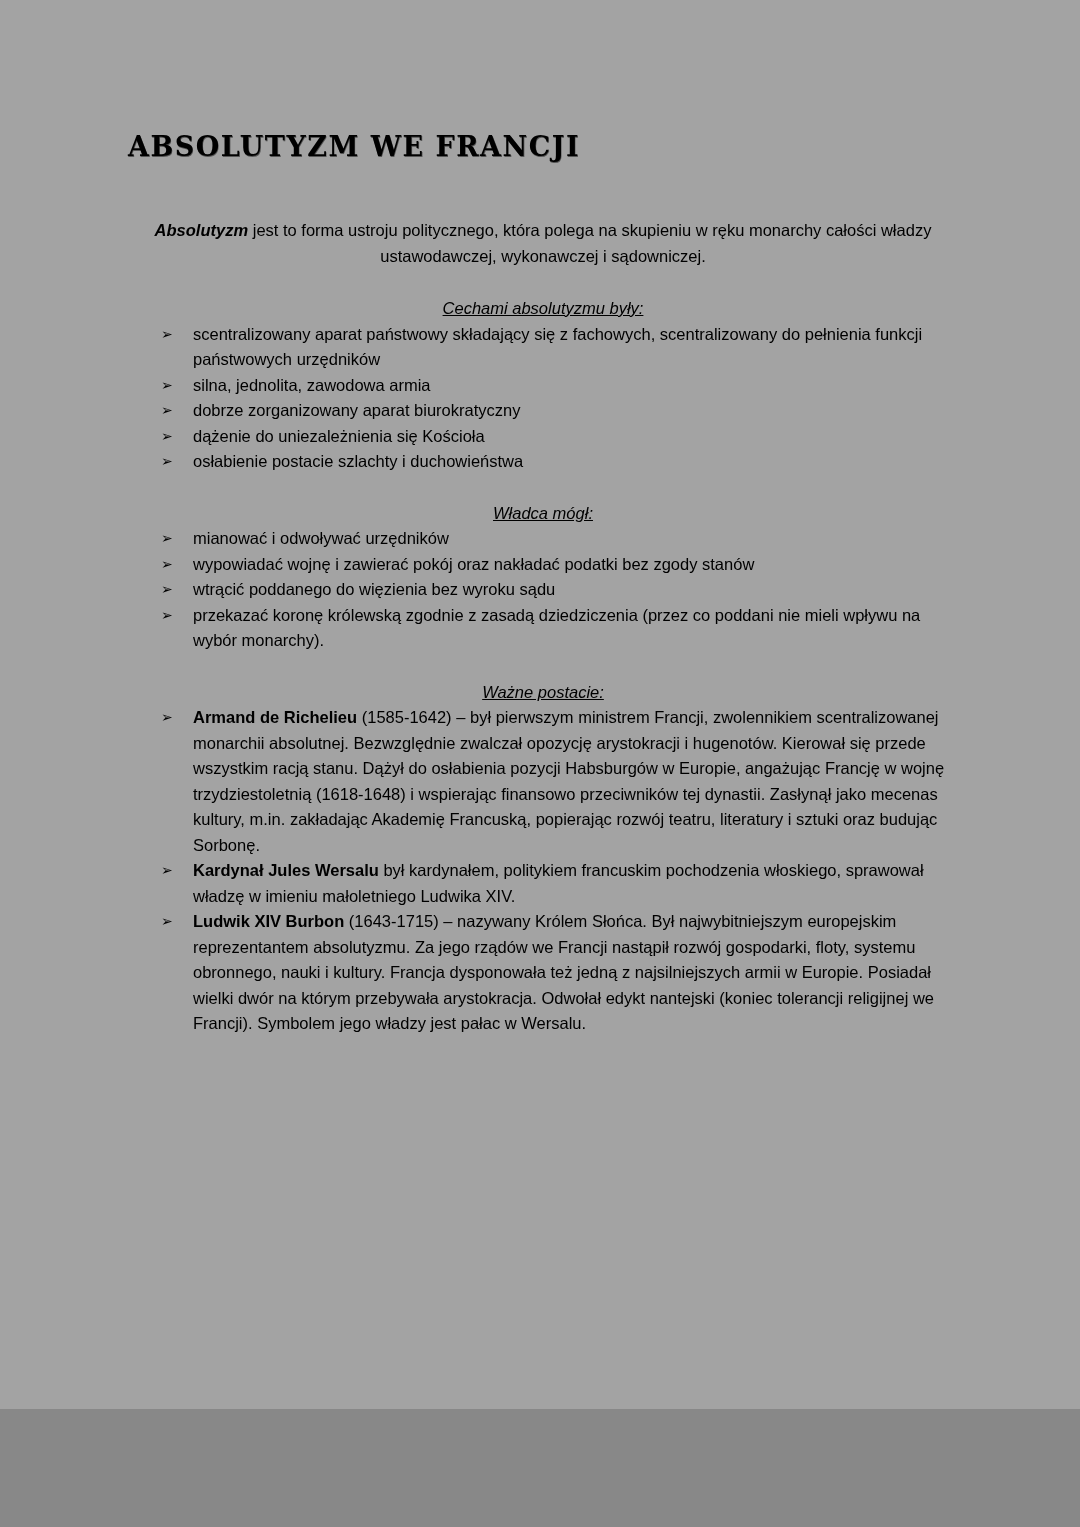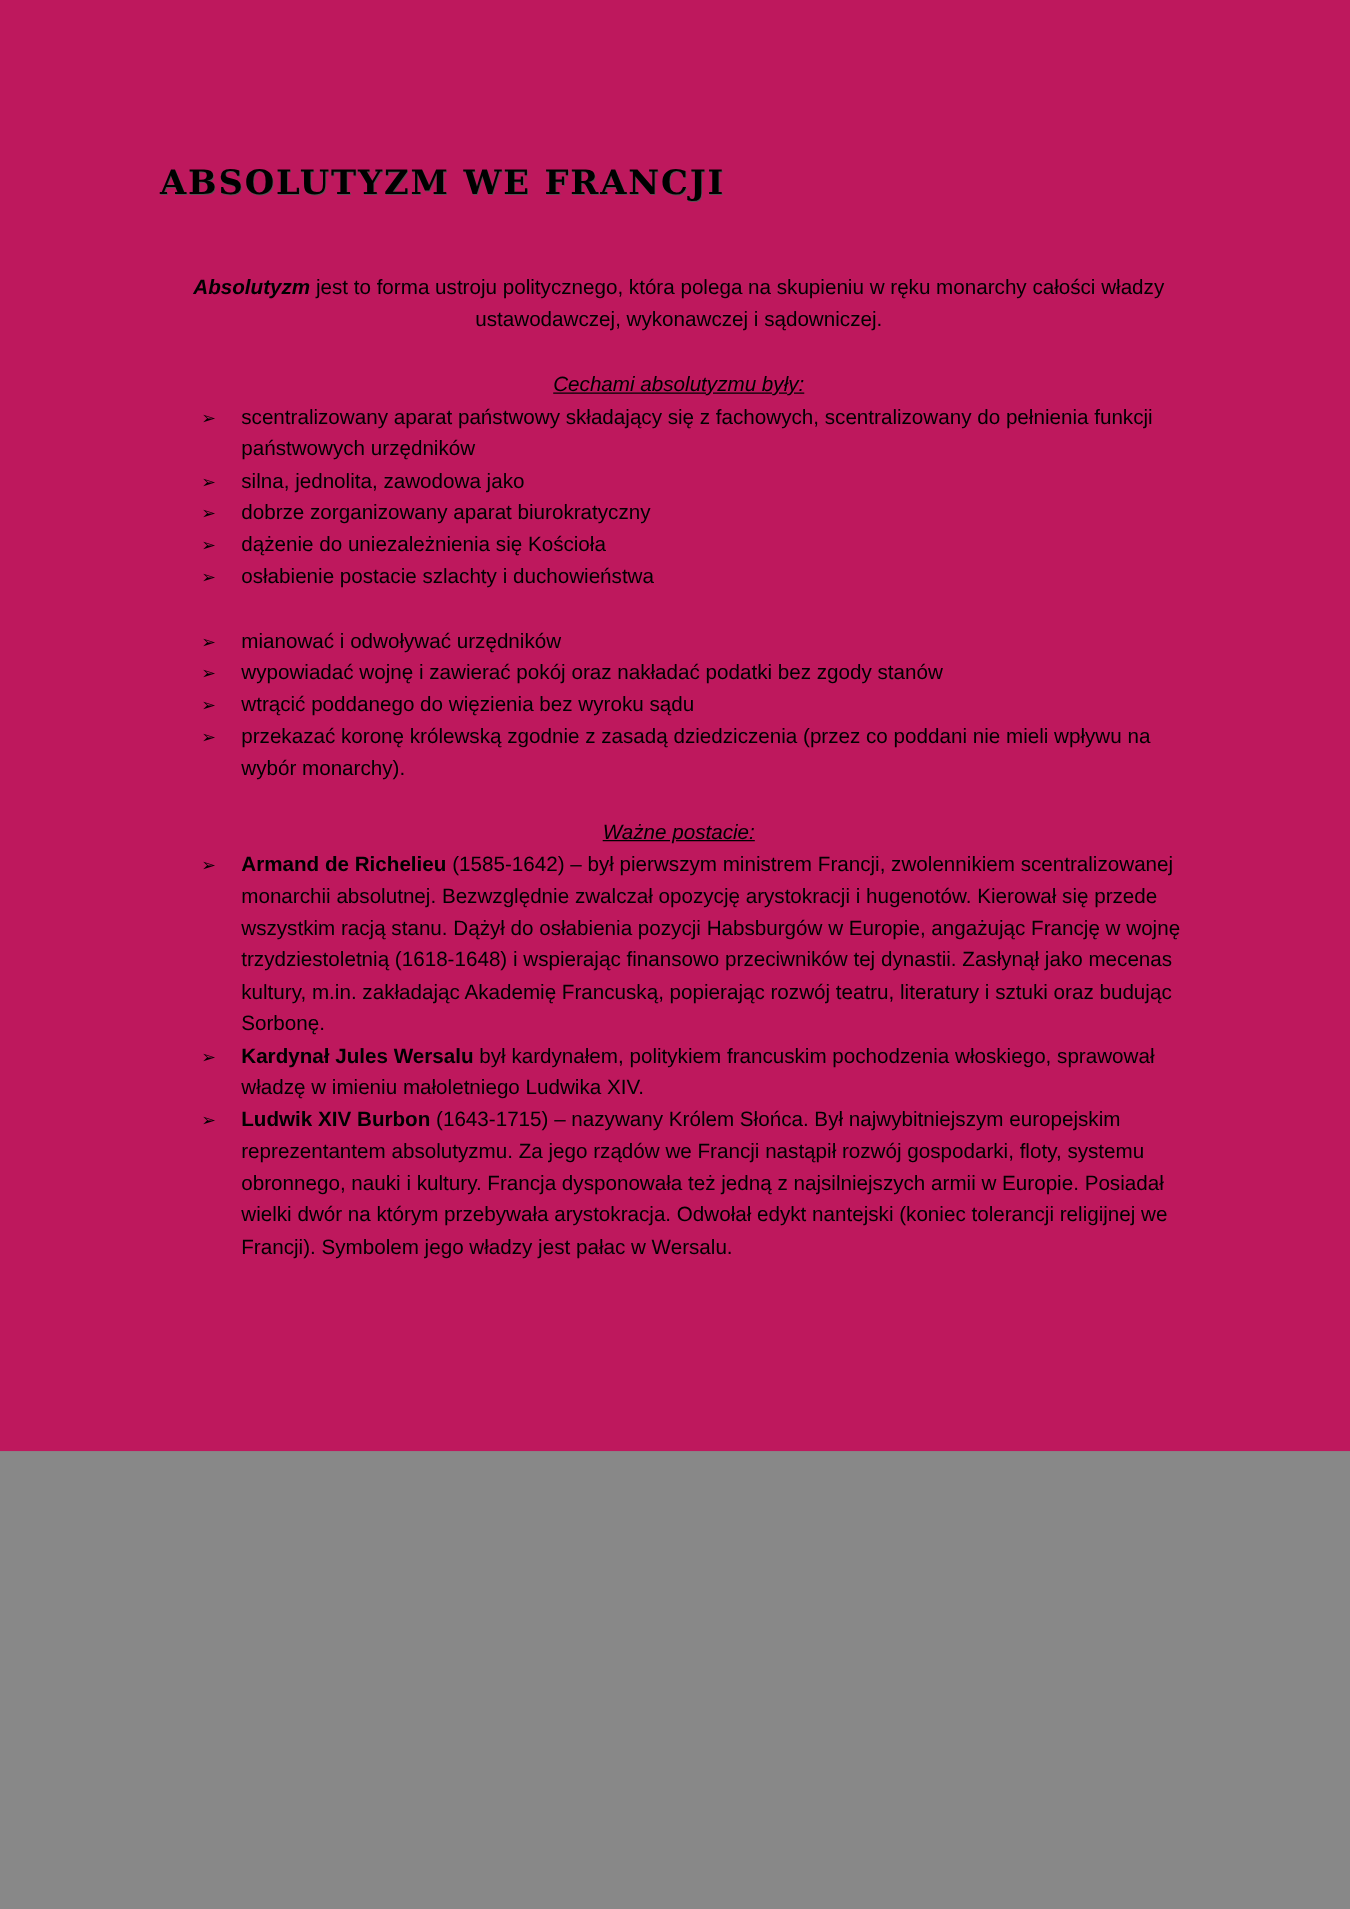--- a/index.html
+++ b/index.html
@@ -3,23 +3,23 @@
 <meta charset="utf-8">
 <style>
   html, body { margin: 0; padding: 0; }
   body {
     background: #888;
     font-family: "Liberation Sans", sans-serif;
   }
   .page {
     position: relative;
     width: 1080px;
-    height: 1161px;
+    height: 1409px;
     margin: 0 auto;
-    background: #be185d;
+    background: #a3a3a3;
     color: #000000;
     overflow: hidden;
   }
   .content {
     position: absolute;
     top: 132px;
     left: 128px;
     width: 830px;
     font-size: 16.5px;
     line-height: 25.5px;
@@ -81,28 +81,29 @@
   <div class="content">
 
     <h1 class="doc-title">ABSOLUTYZM WE FRANCJI</h1>
 
     <p class="intro"><span class="lead-term">Absolutyzm</span><span> jest to forma ustroju politycznego, która polega na skupieniu w ręku monarchy całości władzy ustawodawczej, wykonawczej i sądowniczej.</span></p>
 
     <div class="section">
       <h2 class="section-heading">Cechami absolutyzmu były:</h2>
       <ul class="bullet-list">
         <li><span class="bullet">➢</span><span>scentralizowany aparat państwowy składający się z fachowych, scentralizowany do pełnienia funkcji państwowych urzędników</span></li>
-        <li><span class="bullet">➢</span><span>silna, jednolita, zawodowa jako</span></li>
+        <li><span class="bullet">➢</span><span>silna, jednolita, zawodowa armia</span></li>
         <li><span class="bullet">➢</span><span>dobrze zorganizowany aparat biurokratyczny</span></li>
         <li><span class="bullet">➢</span><span>dążenie do uniezależnienia się Kościoła</span></li>
         <li><span class="bullet">➢</span><span>osłabienie postacie szlachty i duchowieństwa</span></li>
       </ul>
     </div>
 
     <div class="section">
+      <h2 class="section-heading">Władca mógł:</h2>
       <ul class="bullet-list">
         <li><span class="bullet">➢</span><span>mianować i odwoływać urzędników</span></li>
         <li><span class="bullet">➢</span><span>wypowiadać wojnę i zawierać pokój oraz nakładać podatki bez zgody stanów</span></li>
         <li><span class="bullet">➢</span><span>wtrącić poddanego do więzienia bez wyroku sądu</span></li>
         <li><span class="bullet">➢</span><span>przekazać koronę królewską zgodnie z zasadą dziedziczenia (przez co poddani nie mieli wpływu na wybór monarchy).</span></li>
       </ul>
     </div>
 
     <div class="section">
       <h2 class="section-heading">Ważne postacie:</h2>

